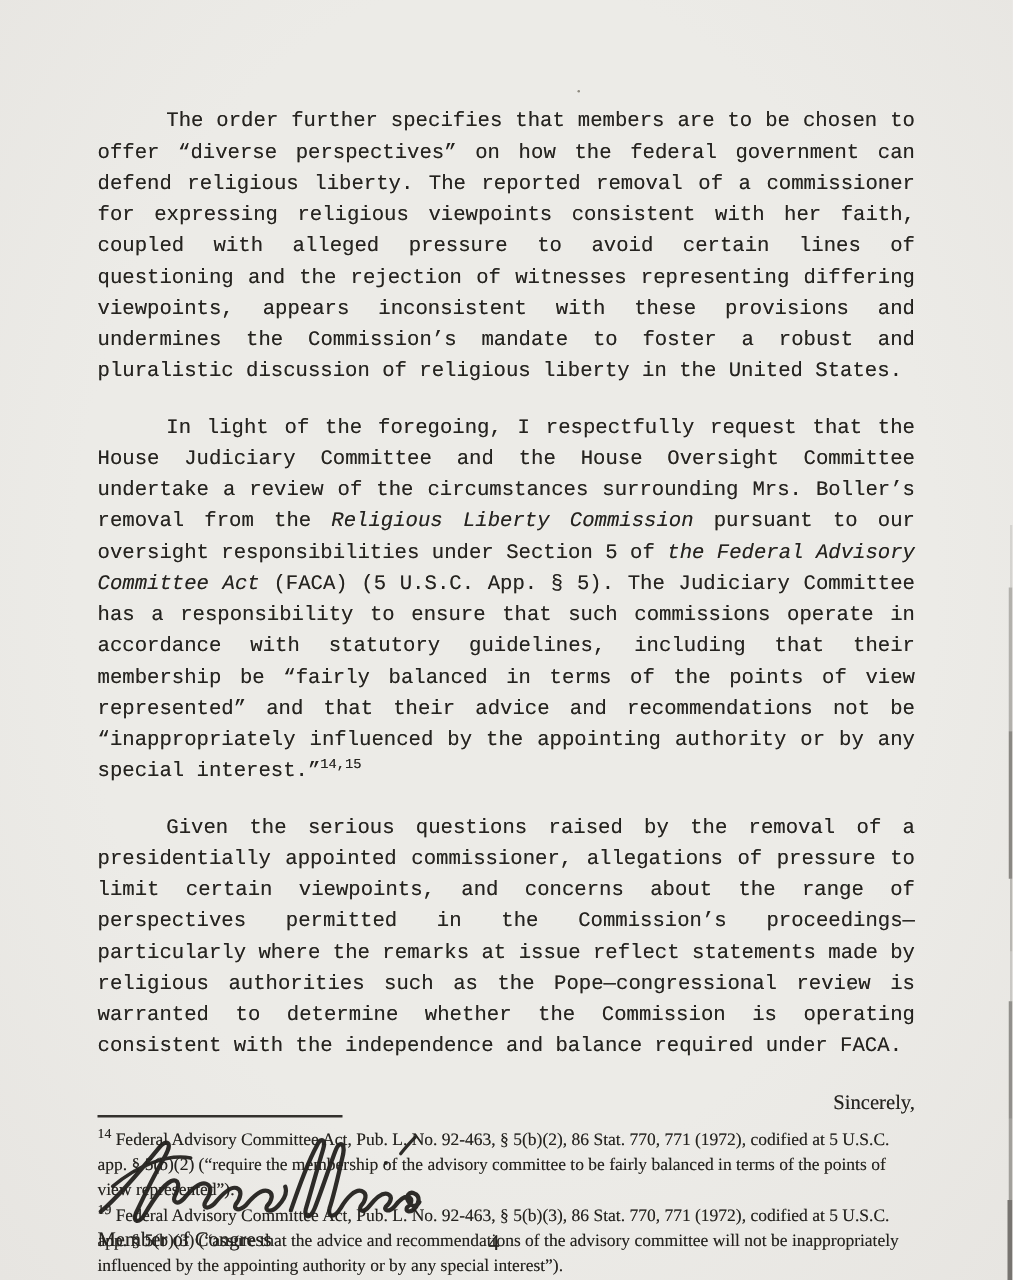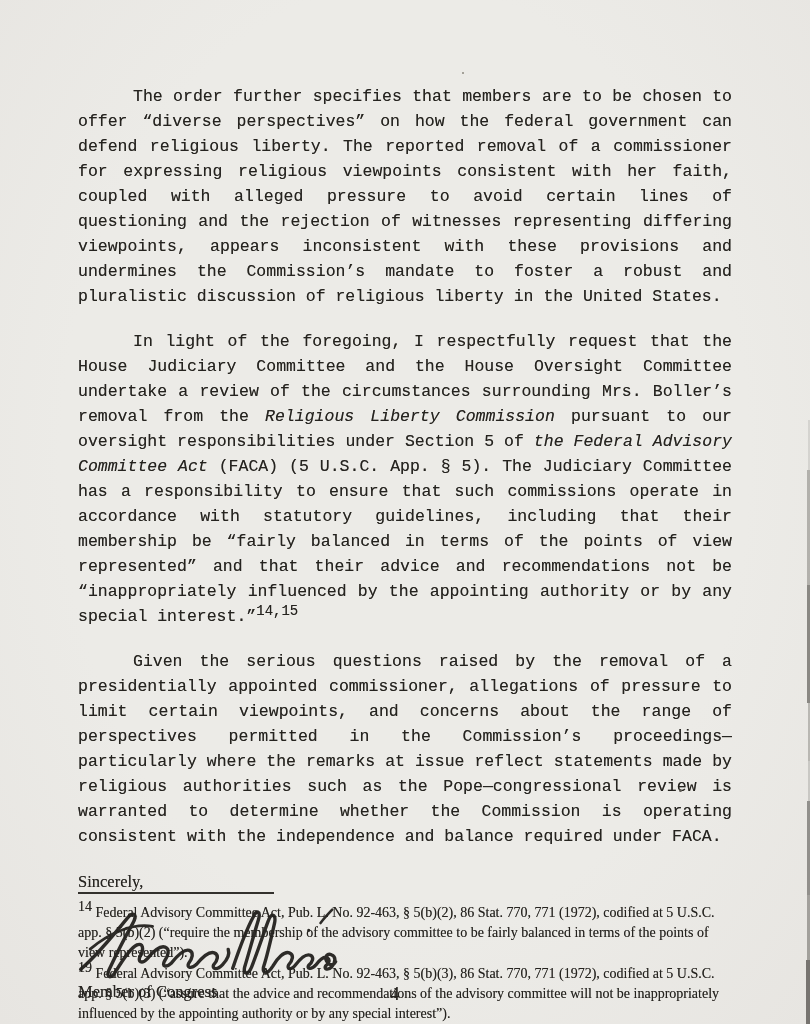--- a/index.html
+++ b/index.html
@@ -17,22 +17,22 @@
   .body-text{
     position:absolute;
     left:78px;top:84px;width:654px;
     color:#25231f;
     font-size:16.5px;line-height:25px;
     text-align:justify;
     text-shadow:0 0 .5px rgba(42,40,36,.55);
   }
   .para{margin:0 0 20px 0;text-indent:55px;font-family:Liberation Mono, monospace;}
   .para i{font-style:italic;}
-  sup{font-size:14px;line-height:0;vertical-align:super;}
-  .closing{margin:6px 0 0 0;text-indent:0;text-align:left;}
+  sup{font-size:11px;line-height:0;vertical-align:super;}
+  .closing{margin:6px 0 0 0;text-indent:0;text-align:right;}
   .signature-wrap{margin:12px 0 2px -2px;width:262px;height:72px;}
   .signature-wrap svg{display:block;transform:rotate(-1.5deg);}
   .signer{margin:4px 0 0 0;text-align:left;line-height:23px;}
   .signer-title{margin:0;text-align:left;line-height:23px;}
   .footnotes{
     position:absolute;
     left:78px;top:892px;width:656px;
     color:#25231f;
     font-size:14px;line-height:20px;
     text-align:left;

